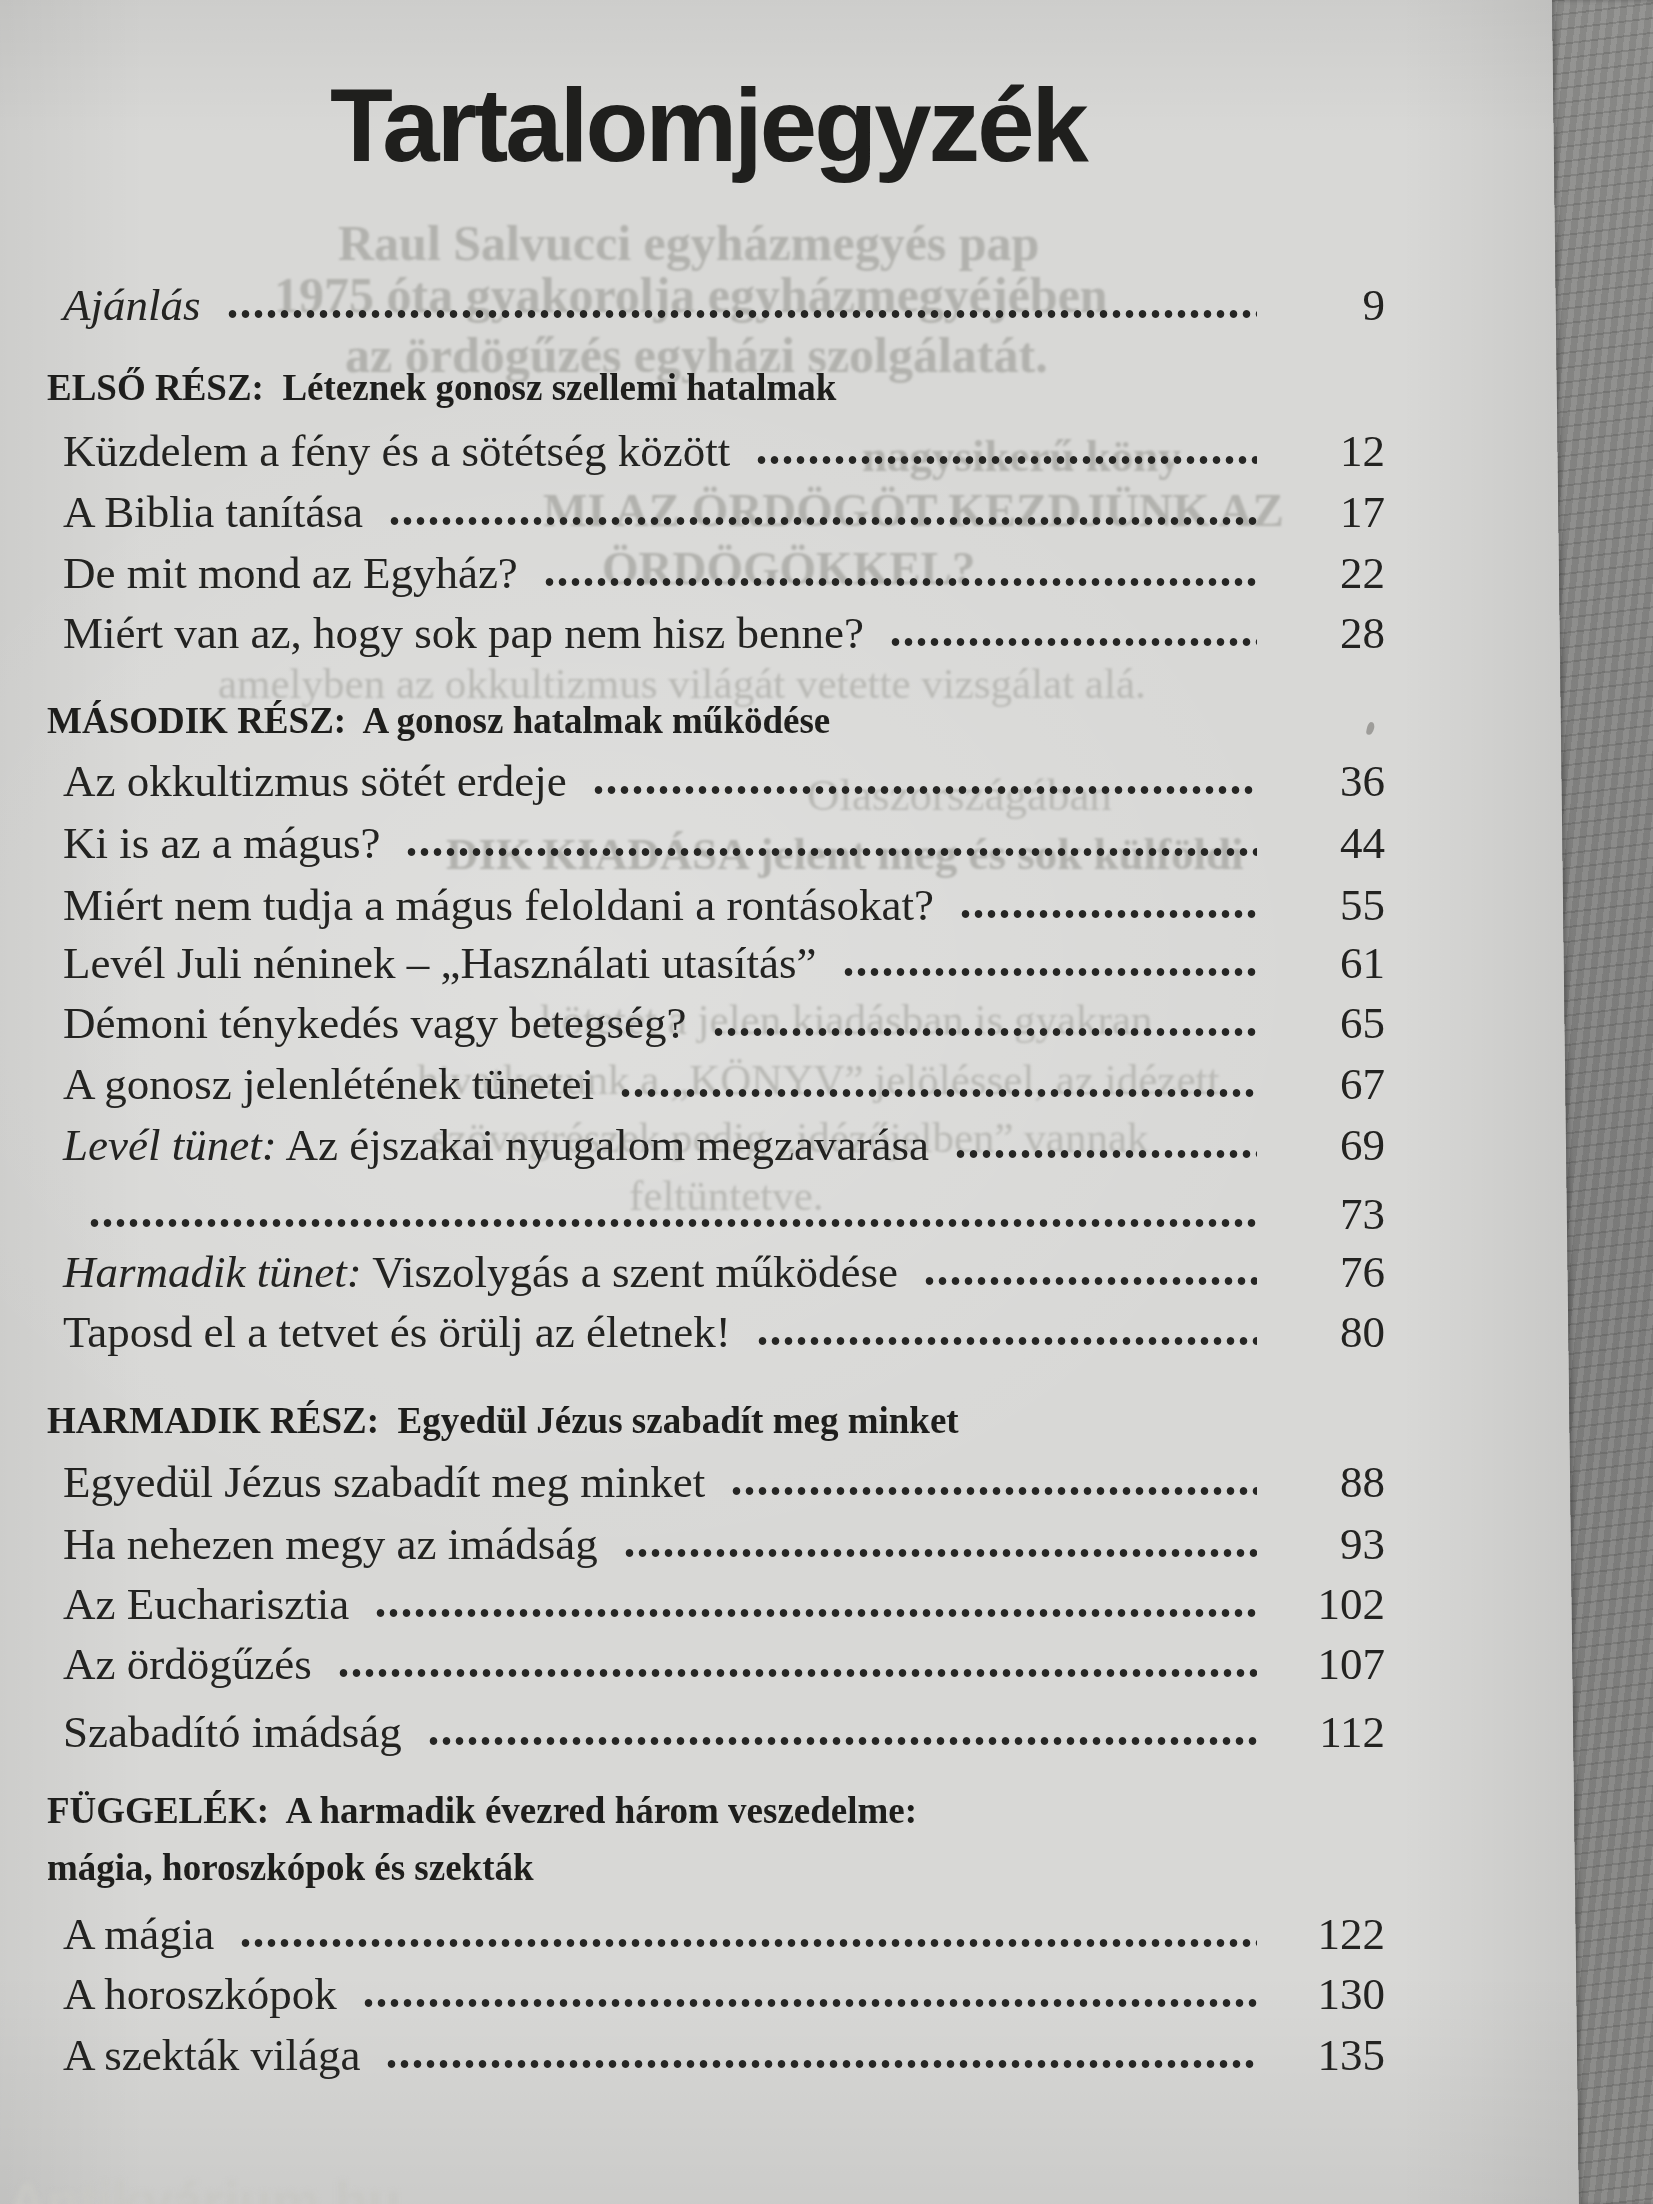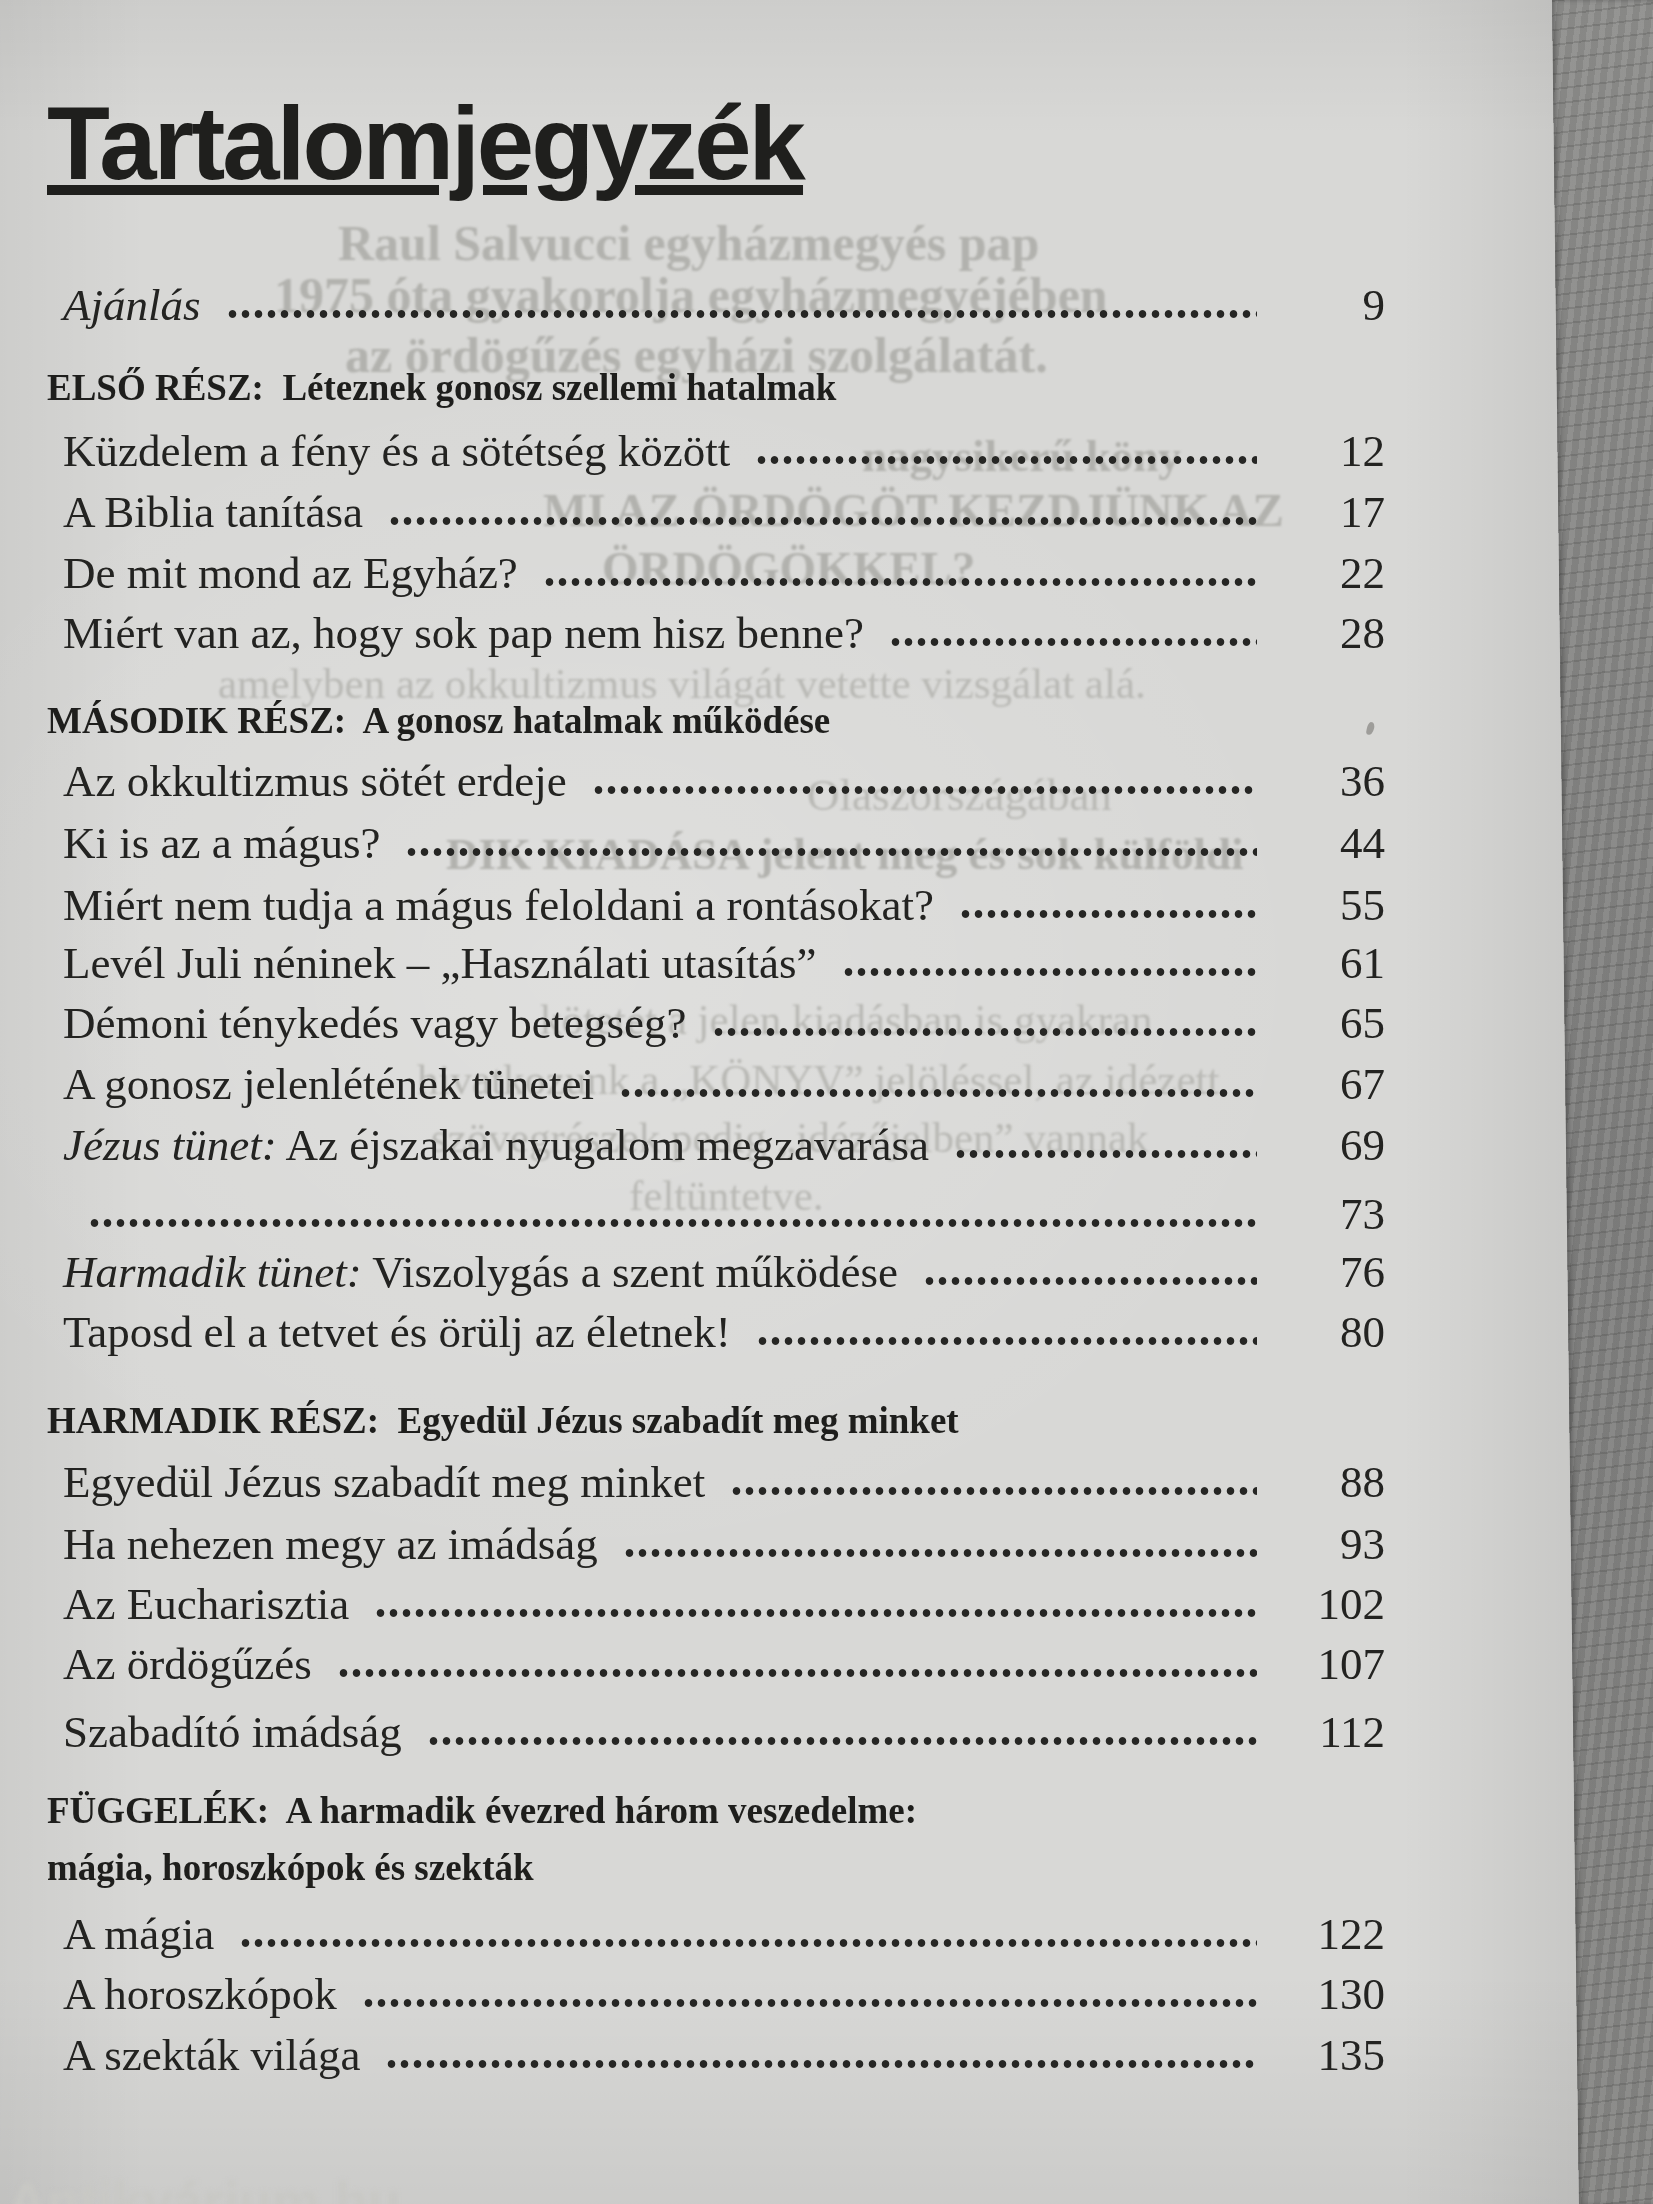--- a/index.html
+++ b/index.html
@@ -21,25 +21,24 @@
       repeating-linear-gradient(173deg, rgba(40,40,38,0.16) 0 1.9px, rgba(0,0,0,0) 1.9px 14.6px),
       repeating-linear-gradient(97deg, rgba(255,255,255,0.05) 0 5.8px, rgba(0,0,0,0.05) 5.8px 12.6px),
       linear-gradient(to bottom, #8f8f8d, #818180 55%, #878785);
     box-shadow: inset 2.9px 0 4.9px rgba(0,0,0,0.28);
   }
   .page{position:absolute;inset:0;}
   .ghosts{position:absolute;inset:0;filter:blur(1.3px);}
   .ghost{position:absolute;white-space:nowrap;color:#b9b9b5;line-height:1;}
   .g-bold{font-weight:700;color:#b2b2ae;}
   .title{
-    position:absolute;top:92px;left:47px;width:1322px;margin:0;
-    font-family:"Liberation Sans", sans-serif;
+    position:absolute;top:74px;left:47px;width:1322px;margin:0;
+    text-align:center;font-family:"Liberation Sans", sans-serif;
     font-size:103px;font-weight:700;letter-spacing:-2.9px;line-height:1;
     color:#1f1f1d;
-    text-decoration:underline;
   }
   .heading{
     position:absolute;left:47px;width:1378px;
     font-size:37px;font-weight:700;line-height:1;color:#1e1e1c;
     white-space:pre-wrap;
   }
   .row{
     position:absolute;left:47px;width:1322px;
     display:flex;align-items:baseline;line-height:1;
     font-size:45px;color:#232321;margin-left:16px;
@@ -145,21 +144,21 @@
       <span class="lbl"><i class="pfx"></i><span>Démoni ténykedés vagy betegség?</span></span>
       <span class="dots"></span>
       <span class="pg">65</span>
     </div>
     <div class="row" style="top:1062px">
       <span class="lbl"><i class="pfx"></i><span>A gonosz jelenlétének tünetei</span></span>
       <span class="dots"></span>
       <span class="pg">67</span>
     </div>
     <div class="row" style="top:1123px">
-      <span class="lbl"><i class="pfx">Jézus tünet:</i><span> Az éjszakai nyugalom megzavarása</span></span>
+      <span class="lbl"><i class="pfx">Levél tünet:</i><span> Az éjszakai nyugalom megzavarása</span></span>
       <span class="dots"></span>
       <span class="pg">69</span>
     </div>
     <div class="row" style="top:1192px">
       <span class="dots"></span>
       <span class="pg">73</span>
     </div>
     <div class="row" style="top:1250px">
       <span class="lbl"><i class="pfx">Harmadik tünet:</i><span> Viszolygás a szent működése</span></span>
       <span class="dots"></span>

